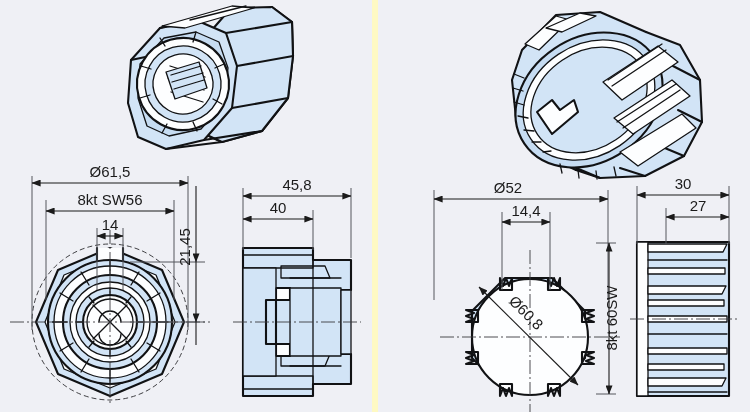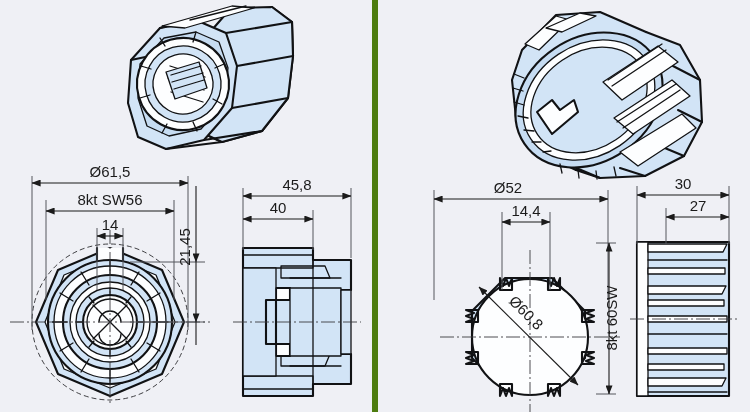--- a/index.html
+++ b/index.html
@@ -1,17 +1,17 @@
 <!DOCTYPE html>
 <html><head>
 <meta charset="utf-8">
 <style>
   html,body{margin:0;padding:0;background:#ffffff;}
   body{width:750px;height:412px;overflow:hidden;font-family:"Liberation Sans",sans-serif;}
-  #stage{position:relative;width:750px;height:412px;background:#4d7c0f;}
+  #stage{position:relative;width:750px;height:412px;background:#fef9c3;}
   .panel{position:absolute;top:0;height:412px;background:#eff0f5;}
   #panel-left{left:0;width:372px;}
   #panel-right{left:378px;width:372px;}
   .svgwrap{position:absolute;left:0;top:0;width:750px;height:412px;}
   svg{display:block;}
   text{font-family:"Liberation Sans",sans-serif;fill:#1b1b1b;}
   .dimtxt{font-size:15px;}
   .dline{stroke:#1b1b1b;stroke-width:1.1;fill:none;}
   .ext{stroke:#55565c;stroke-width:1;fill:none;}
   .body-ln{stroke:#111214;stroke-width:2.1;fill:none;stroke-linejoin:round;stroke-linecap:round;}

